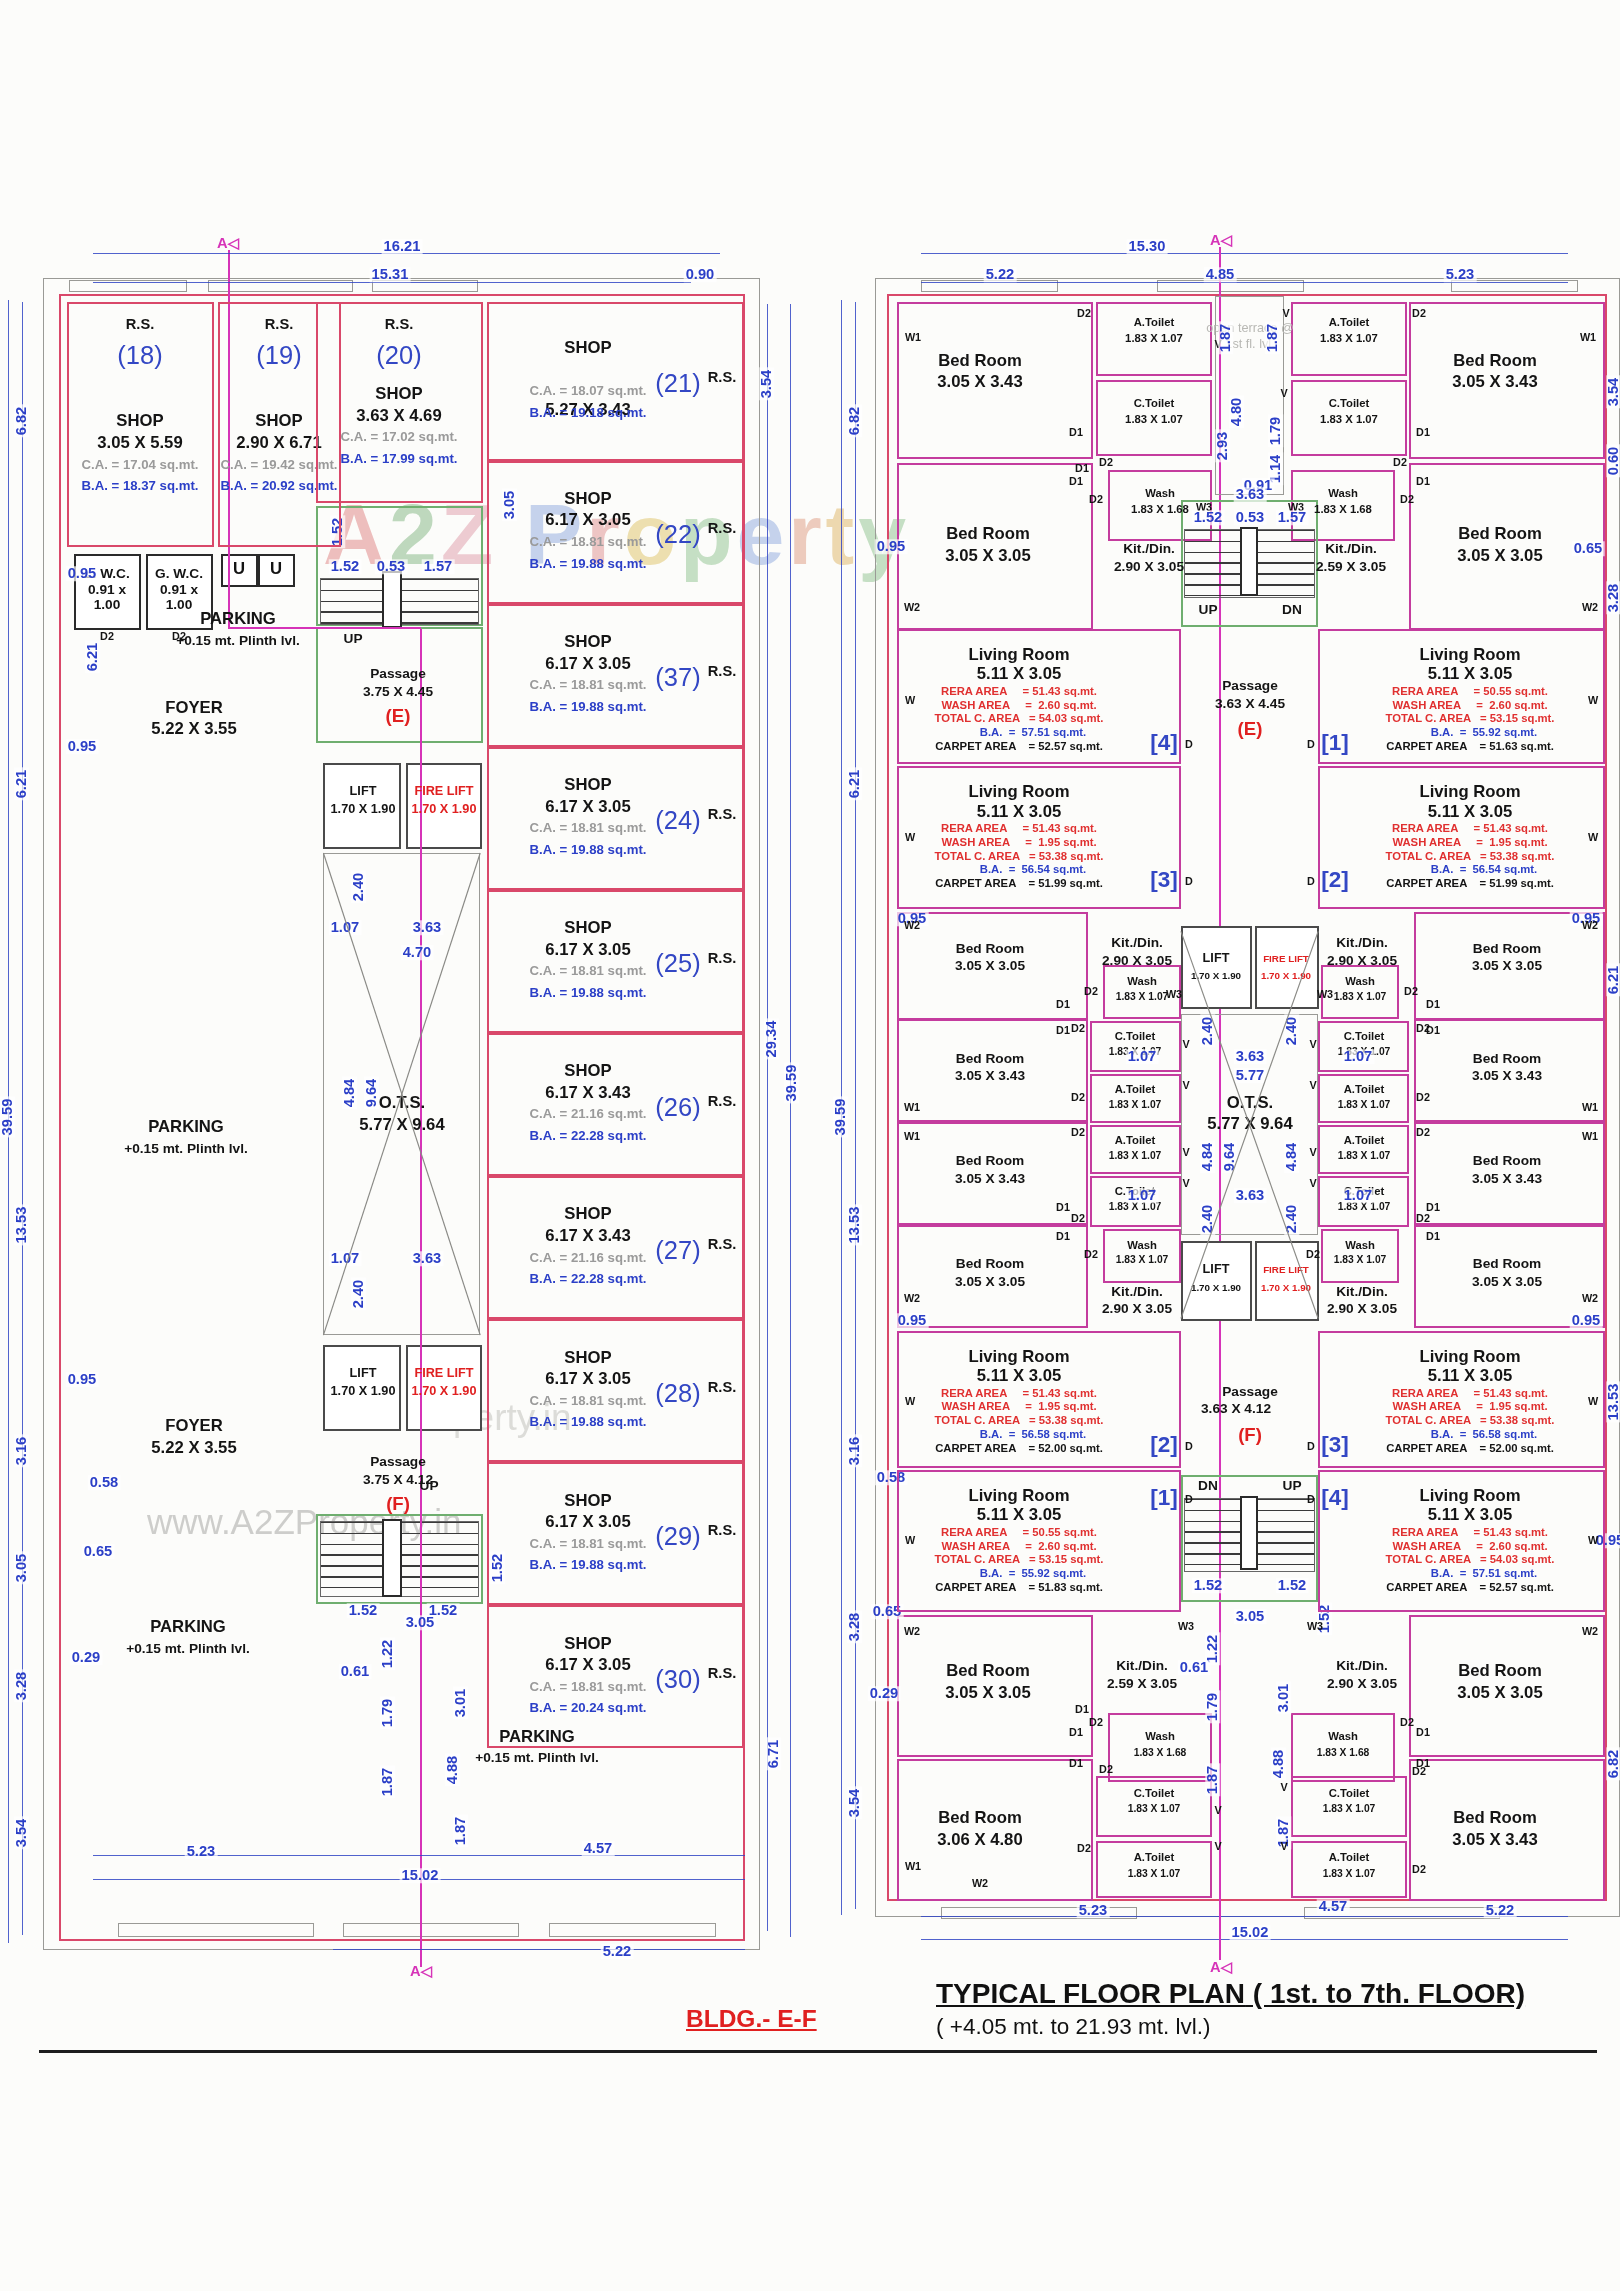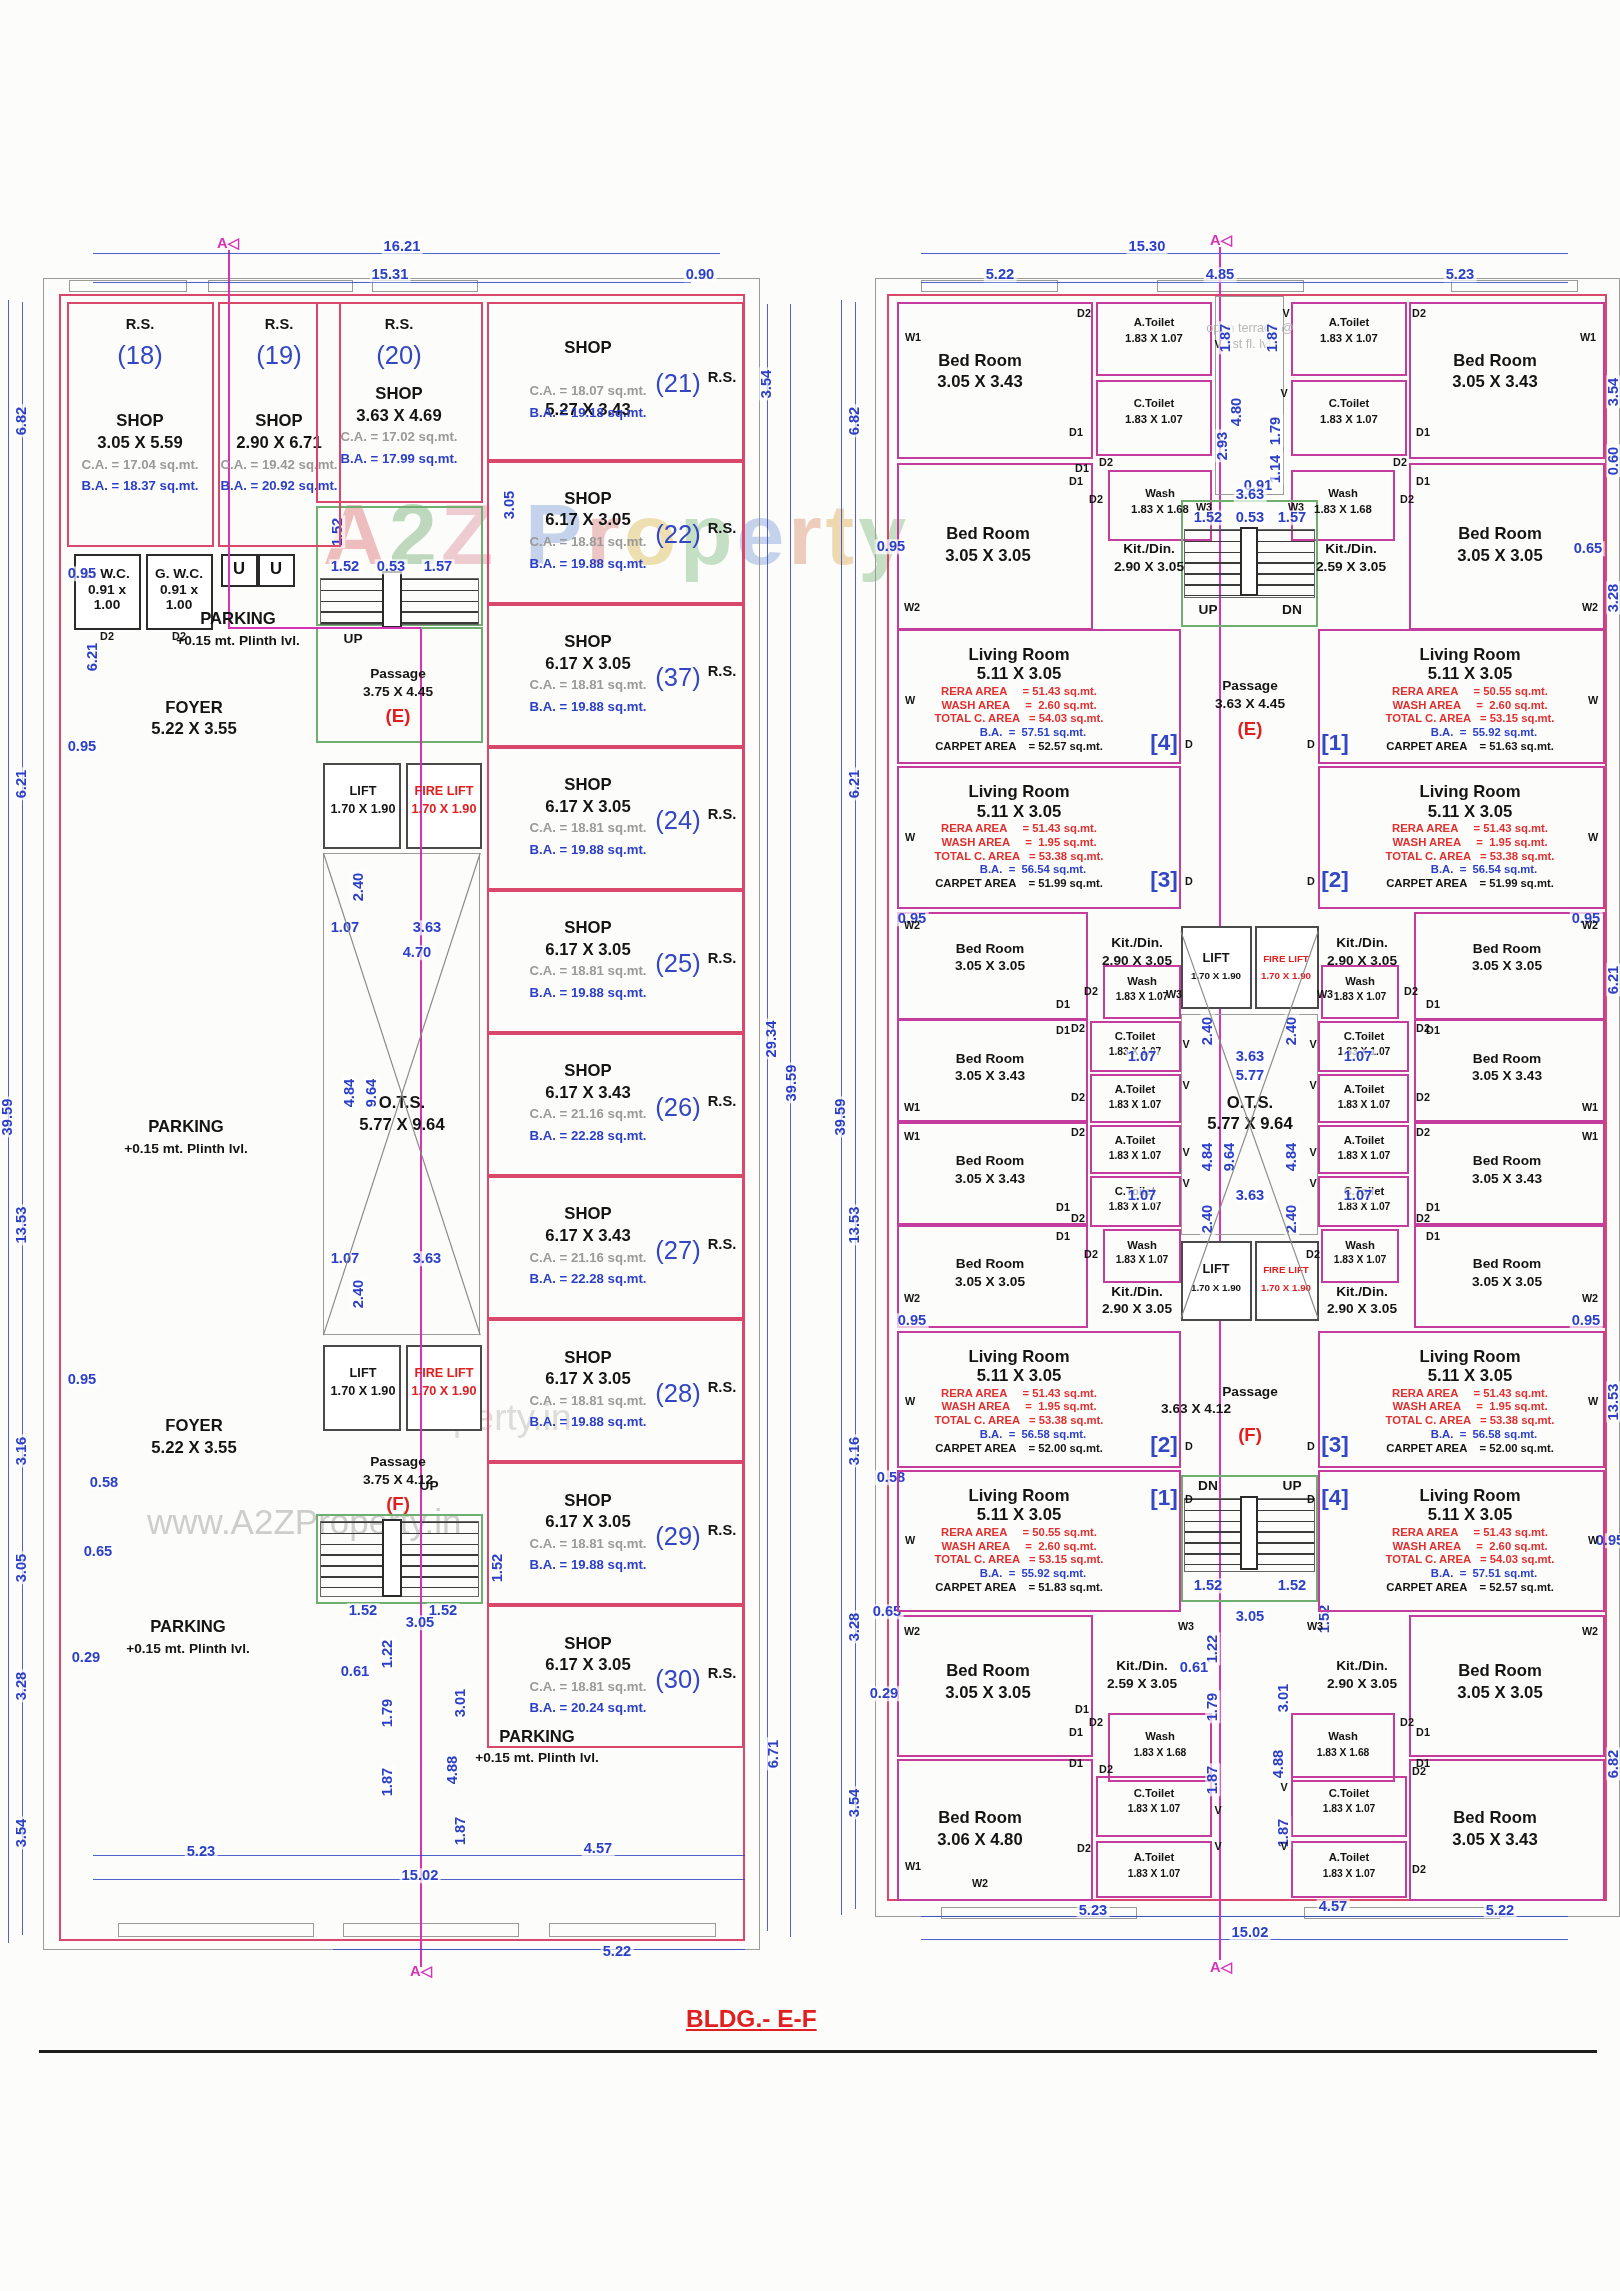--- a/index.html
+++ b/index.html
@@ -446,21 +446,21 @@
       <div class="tx dimv" style="left: 1292px; top: 1219px;">2.40</div>
       <div class="tx rms" style="left: 1137px; top: 1292px;">Kit./Din.</div>
       <div class="tx rms" style="left: 1137px; top: 1309px;">2.90 X 3.05</div>
       <div class="tx rms" style="left: 1362px; top: 1292px;">Kit./Din.</div>
       <div class="tx rms" style="left: 1362px; top: 1309px;">2.90 X 3.05</div>
       <div class="tx lift" style="left: 1216px; top: 1270px;">LIFT</div>
       <div class="tx liftx" style="left: 1216px; top: 1288px;">1.70 X 1.90</div>
       <div class="tx liftrx" style="left: 1286px; top: 1270px;">FIRE LIFT</div>
       <div class="tx liftrx" style="left: 1286px; top: 1288px;">1.70 X 1.90</div>
       <div class="tx rms" style="left: 1250px; top: 1392px;">Passage</div>
-      <div class="tx rms" style="left: 1196px; top: 1409px;">3.63 X 4.12</div>
+      <div class="tx rms" style="left: 1236px; top: 1409px;">3.63 X 4.12</div>
       <div class="tx redbig" style="left: 1250px; top: 1435px;">(F)</div>
       <div class="tx rms" style="left: 1208px; top: 1486px;">DN</div>
       <div class="tx rms" style="left: 1292px; top: 1486px;">UP</div>
       <div class="tx dim" style="left: 1208px; top: 1586px;">1.52</div>
       <div class="tx dim" style="left: 1292px; top: 1586px;">1.52</div>
       <div class="tx dimv" style="left: 1325px; top: 1619px;">1.52</div>
       <div class="tx dim" style="left: 891px; top: 1478px;">0.58</div>
       <div class="tx dim" style="left: 887px; top: 1612px;">0.65</div>
       <div class="tx dim" style="left: 884px; top: 1694px;">0.29</div>
       <div class="tx dim" style="left: 1610px; top: 1541px;">0.95</div>
@@ -707,14 +707,18 @@
       <line x1="490" y1="870" x2="330" y2="1362" stroke="#8a8a86" stroke-width="1.2"></line>
       <line x1="1205" y1="950" x2="1345" y2="1345" stroke="#8a8a86" stroke-width="1.2"></line>
       <line x1="1345" y1="950" x2="1205" y2="1345" stroke="#8a8a86" stroke-width="1.2"></line>
     </svg>
 
 
   <div class="title-block" style="left:686px;top:2005px;">
     <span class="bldg">BLDG.- E-F</span>
   </div>
 
+  <div class="title-block" style="left:936px;top:1978px;">
+    <div><span class="t1">TYPICAL FLOOR PLAN</span><span class="t1" style="text-decoration:underline;"> ( 1st. to 7th. FLOOR)</span></div>
+    <div class="t2" style="font-weight:normal;font-size:22.5px;">( +4.05 mt. to 21.93 mt. lvl.)</div>
+  </div>
 </div>
 
 
 </body></html>

